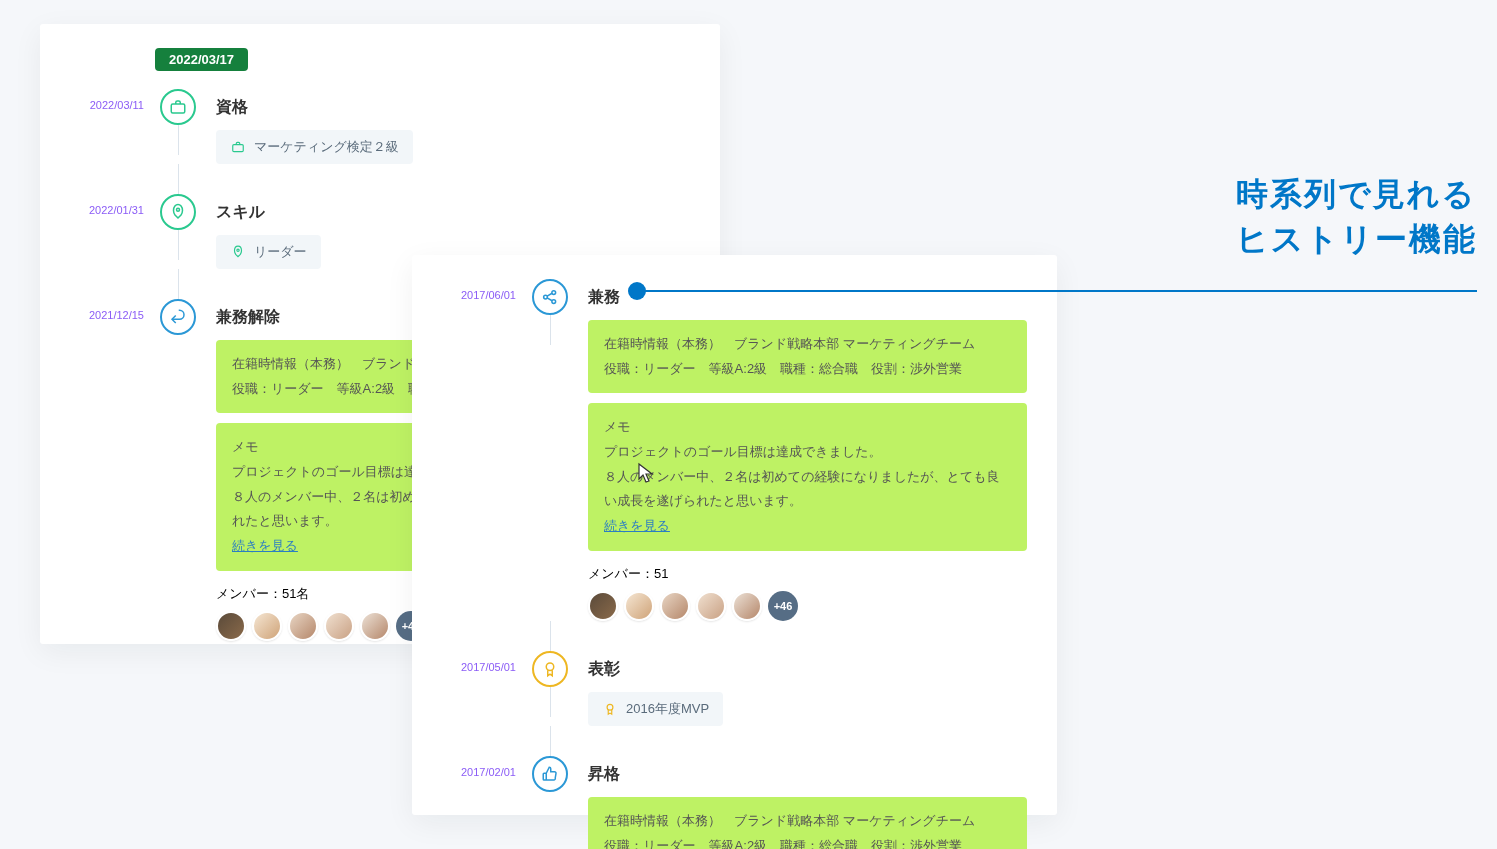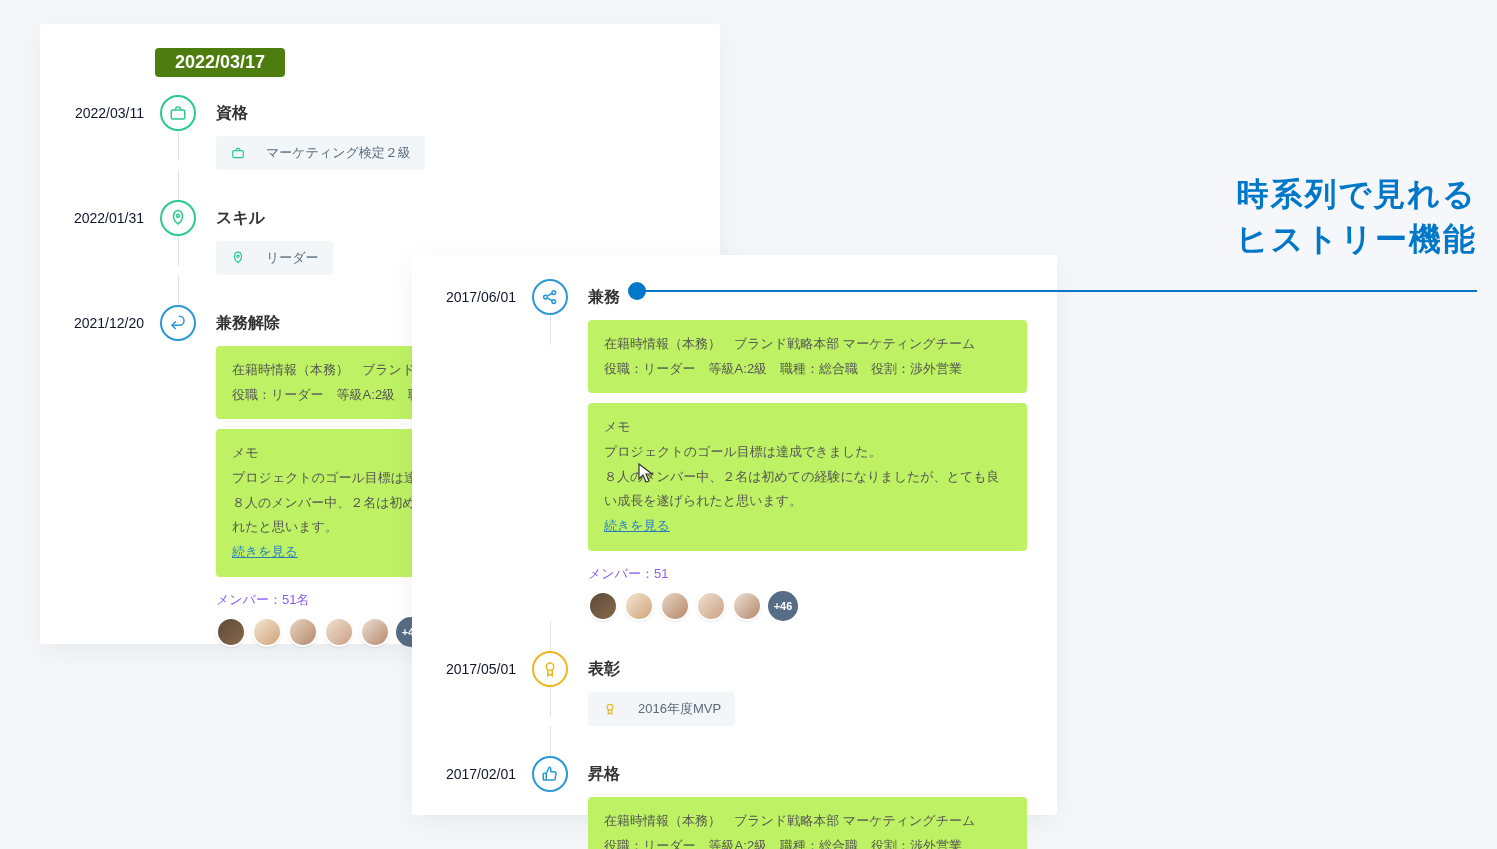--- a/index.html
+++ b/index.html
@@ -41,43 +41,43 @@
     .card-front {
       top: 255px;
       left: 412px;
       width: 645px;
       height: 560px;
       padding: 24px 30px;
       z-index: 2;
     }
     
     .date-pill {
-      background: #4d7c0f;
+      background: #15803d;
       color: #fff;
-      font-size: 18px;
+      font-size: 13px;
       font-weight: 600;
-      padding: 4px 20px;
+      padding: 4px 14px;
       border-radius: 4px;
       display: inline-block;
       margin-left: 85px;
       margin-bottom: 18px;
     }
     
     .tl-row {
       display: flex;
       align-items: flex-start;
       position: relative;
       padding-bottom: 30px;
     }
     
     .tl-date {
       width: 88px;
       text-align: right;
-      font-size: 14px;
-      color: #0f172a;
+      font-size: 11px;
+      color: #8b5cf6;
       padding-top: 10px;
       padding-right: 14px;
       flex: none;
     }
     
     .tl-icon-col {
       position: relative;
       width: 40px;
       flex: none;
       display: flex;
@@ -131,21 +131,21 @@
       font-size: 16px;
       font-weight: 700;
       color: #333;
       padding-top: 8px;
       margin-bottom: 12px;
     }
     
     .tag-box {
       display: inline-flex;
       align-items: center;
-      gap: 20px;
+      gap: 8px;
       background: #f2f6f9;
       padding: 8px 14px;
       border-radius: 4px;
       font-size: 13px;
       color: #5a6b7b;
     }
     
     .tag-box .tag-icon {
       width: 16px;
       height: 16px;
@@ -169,21 +169,21 @@
     
     .info-block .link {
       color: #2b7ec2;
       text-decoration: underline;
       cursor: pointer;
       font-size: 13px;
     }
     
     .member-label {
       font-size: 13px;
-      color: #8b5cf6;
+      color: #000000;
       margin-top: 14px;
       margin-bottom: 8px;
     }
     
     .avatar-row {
       display: flex;
       gap: 6px;
       align-items: center;
     }
     
@@ -213,21 +213,21 @@
       display: flex;
       align-items: center;
       justify-content: center;
     }
     
     
     .callout {
       position: absolute;
       right: 20px;
       top: 172px;
-      text-align: center;
+      text-align: left;
       z-index: 3;
     }
     
     .callout-text {
       font-size: 32px;
       font-weight: 700;
       color: #0077c8;
       line-height: 1.4;
       letter-spacing: 2px;
       margin-bottom: 20px;
@@ -320,21 +320,21 @@
                 <circle cx="12" cy="9" r="2"></circle>
               </svg>
           </span>
           <span>リーダー</span>
         </div>
       </div>
     </div>
 
     
     <div class="tl-row" style="padding-bottom:0">
-      <div class="tl-date">2021/12/20</div>
+      <div class="tl-date">2021/12/15</div>
       <div class="tl-icon-col">
         <div class="tl-line-top"></div>
         <div class="tl-icon ic-back">
           <svg width="18" height="18" viewBox="0 0 24 24" fill="none" stroke="currentColor" stroke-width="2">
               <path d="M9 10 4 15l5 5"></path>
               <path d="M4 15h10a6 6 0 0 0 0-12h-1"></path>
             </svg>
         </div>
       </div>
       <div class="tl-body">

